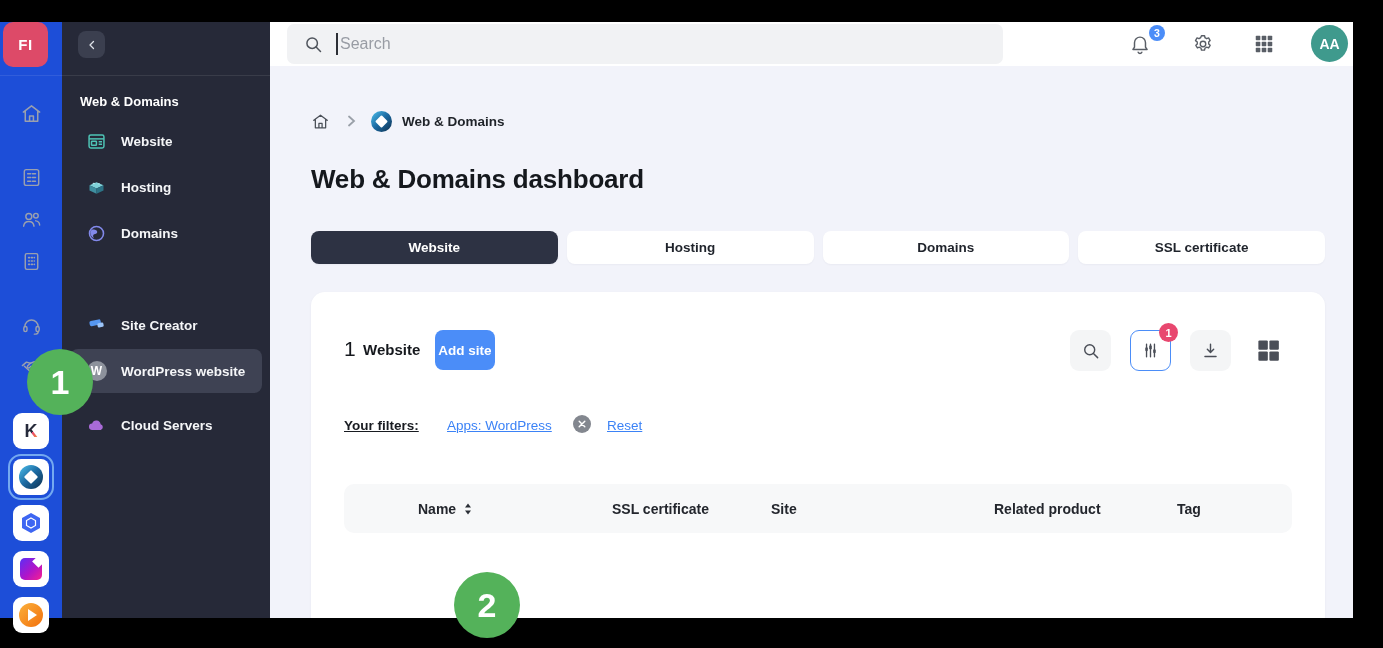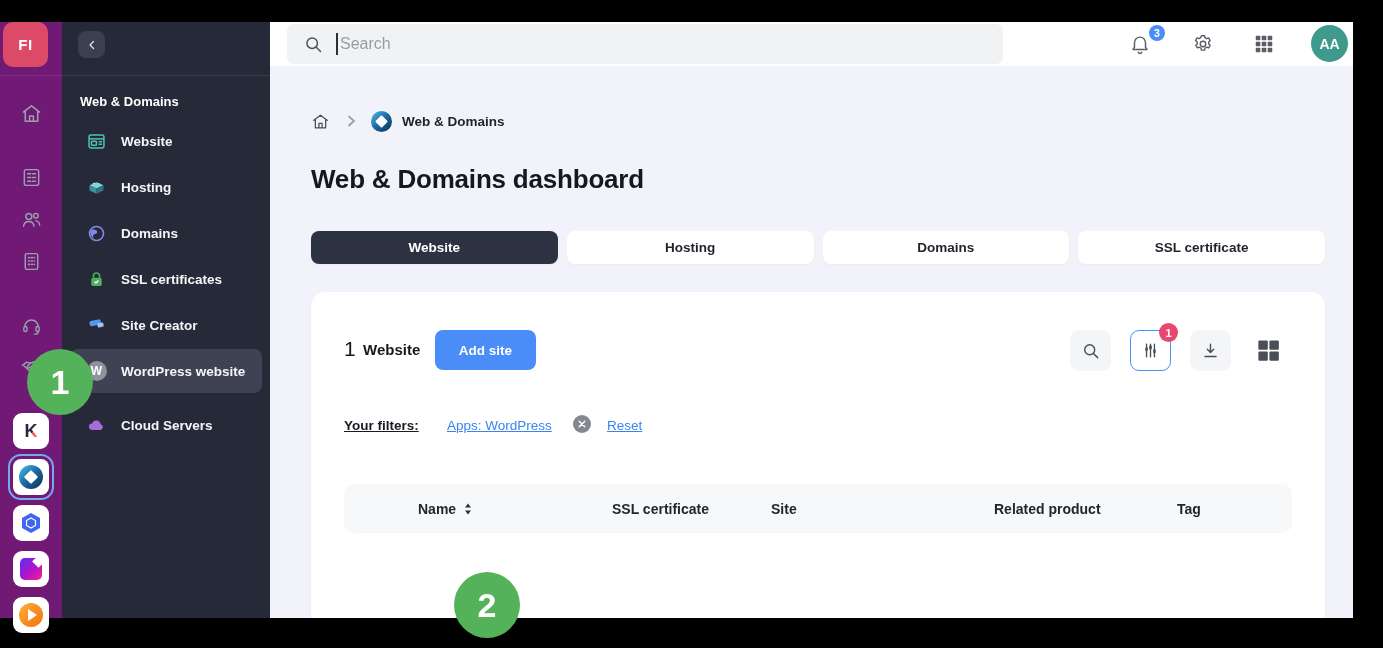--- a/index.html
+++ b/index.html
@@ -1,21 +1,21 @@
 <!DOCTYPE html>
 <html><head>
 <meta charset="utf-8">
 <style>
   * { margin:0; padding:0; box-sizing:border-box; }
   html,body { background:#000; }
   body { font-family:"Liberation Sans", sans-serif; }
   .screen { position:relative; width:1383px; height:648px; background:#000; overflow:hidden; }
 
   
-  .rail { position:absolute; left:0; top:22px; width:62px; height:596px; background:#701a75;text-align:center; }
+  .rail { position:absolute; left:0; top:22px; width:62px; height:596px; background:#1d4ed8;text-align:center; }
   .fi-logo { position:absolute; left:3px; top:0; width:45px; height:45px; background:#dd4a68;
              border-radius:10px; color:#fff; font-weight:bold; font-size:15px; letter-spacing:.5px;
              display:flex; align-items:center; justify-content:center; }
   .rail-divider { position:absolute; left:0; top:53px; width:62px; border-top:1px solid rgba(255,255,255,.09); }
   .rail-ic { position:absolute; left:20px; width:23px; height:23px; color:#9aa0ae; cursor:pointer; }
   .rail-ic svg { width:100%; height:100%; }
   .app-tile { position:absolute; left:13px; width:36px; height:36px; background:#fff; border-radius:9px;
               display:flex; align-items:center; justify-content:center; cursor:pointer; }
   .app-tile.selected { outline:2px solid #74a9f0; outline-offset:3px; border-radius:8px; }
   .k-glyph { font-weight:bold; font-size:18px; color:#262a3a;
@@ -90,21 +90,21 @@
 
   .tabs { position:absolute; left:41px; top:165px; width:1014px; height:33px; display:flex; gap:9px; }
   .tab { flex:1; border-radius:8px; background:#fff; color:#1f232b; font-size:13.5px; font-weight:bold;
          display:flex; align-items:center; justify-content:center; cursor:pointer; box-shadow:0 1px 2px rgba(20,25,40,.04); }
   .tab.active { background:#2d3243; color:#fff; }
 
   .card { position:absolute; left:41px; top:226px; width:1014px; height:326px; background:#fff;
           border-radius:14px 14px 0 0; box-shadow:0 1px 3px rgba(25,30,50,.05); }
   .count-num { position:absolute; left:33px; top:45px; font-size:21px; color:#15181d; }
   .count-lbl { position:absolute; left:52px; top:49px; font-size:15px; font-weight:bold; color:#15181d; }
-  .add-btn { position:absolute; left:124px; top:38px; width:101px; height:40px; background:#4b8df8; border:none;
+  .add-btn { position:absolute; left:124px; top:38px; width:60px; height:40px; background:#4b8df8; border:none;
              border-radius:8px; color:#fff; font-size:13.5px; font-weight:bold; cursor:pointer;
              font-family:"Liberation Sans",sans-serif; }
   .icon-btn { position:absolute; top:38px; width:41px; height:41px; border-radius:9px; background:#f4f5f6;
               border:none; display:flex; align-items:center; justify-content:center; color:#4a4e57; cursor:pointer; }
   .icon-btn svg { width:19px; height:19px; }
   .icon-btn.filter-active { background:#fff; border:1.5px solid #4b8df8; }
   .filter-badge { position:absolute; right:-8px; top:-8px; min-width:19px; height:19px; border-radius:10px;
                   background:#e8476f; color:#fff; font-size:11px; font-weight:bold;
                   display:flex; align-items:center; justify-content:center; padding:0 4px; }
   .view-grid { position:absolute; left:944px; top:45px; width:27px; height:27px; color:#4a4e57; cursor:pointer; }
@@ -234,30 +234,20 @@
       <span class="lbl">Hosting</span>
     </div>
     <div class="sb-item" style="top:189px">
       <span class="sb-ic">
           <svg viewBox="0 0 24 24">
             <circle cx="12" cy="12" r="8" fill="none" stroke="#8289ea" stroke-width="1.8"></circle>
             <path d="M9 7.5c2 .3 3.5 1 3.8 2.6.3 1.5-1 2.2-2.4 2.6-1.5.4-2.6 1.3-2.2 2.8l.7 1.8c-2.3-1-3.9-3.3-3.9-5.8 0-1.7.7-3.2 2-4z" fill="#8289ea"></path>
           </svg>
         </span>
       <span class="lbl">Domains</span>
-    </div>
-    <div class="sb-item" style="top:235px">
-      <span class="sb-ic">
-          <svg viewBox="0 0 24 24">
-            <path d="M8.5 10V8a3.5 3.5 0 0 1 7 0v2" fill="none" stroke="#4db05f" stroke-width="1.8"></path>
-            <rect x="6" y="10" width="12" height="9.5" rx="2.2" fill="#4db05f"></rect>
-            <path d="M9.8 14.4l1.6 1.6 2.8-2.8" fill="none" stroke="#fff" stroke-width="1.5"></path>
-          </svg>
-        </span>
-      <span class="lbl">SSL certificates</span>
     </div>
     <div class="sb-item" style="top:281px">
       <span class="sb-ic">
           <svg viewBox="0 0 24 24">
             <rect x="4" y="6" width="13" height="6" rx="2" transform="rotate(-12 10 9)" fill="#5596f0"></rect>
             <rect x="13" y="9" width="7" height="5" rx="1.5" transform="rotate(-12 16 11)" fill="#9cc4f8"></rect>
           </svg>
         </span>
       <span class="lbl">Site Creator</span>
     </div>

